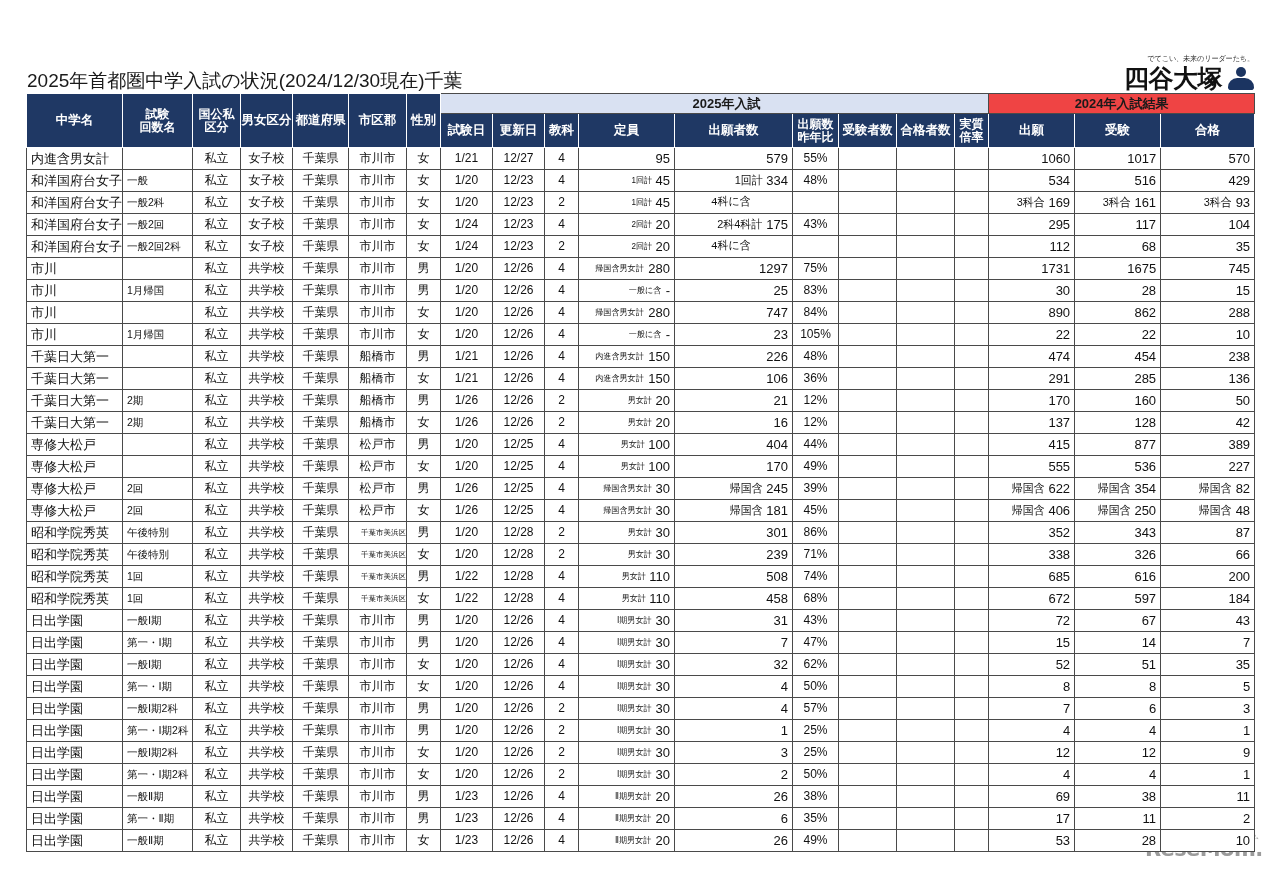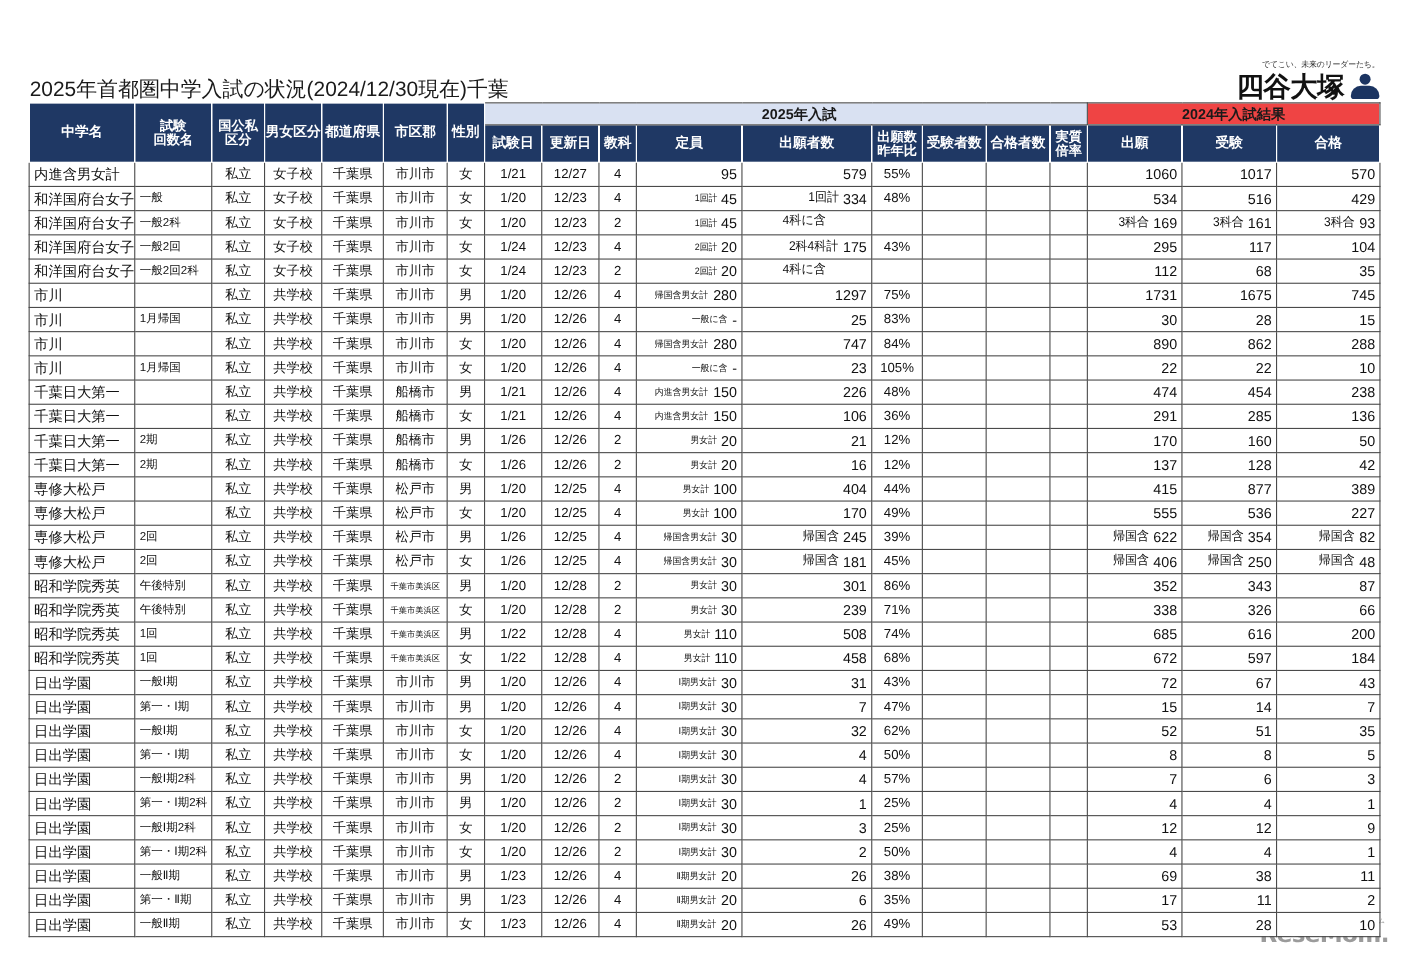--- a/index.html
+++ b/index.html
@@ -151,21 +151,21 @@
     text-align: left;
     padding-left: 4px;
     font-size: 13px;
   }
   tbody td.kaisu {
     text-align: left;
     padding-left: 4px;
     font-size: 10.5px;
   }
   tbody td.num { text-align: right; padding-right: 4px; font-size: 13px; }
-  tbody td.ward { font-size: 7.5px; }
+  tbody td.ward { font-size: 7.5px; text-align: right; }
   
   .split {
     display: flex;
     align-items: center;
     justify-content: flex-end;
     gap: 3px;
     padding: 0 4px 0 2px;
     height: 100%;
   }
   .split .note {

